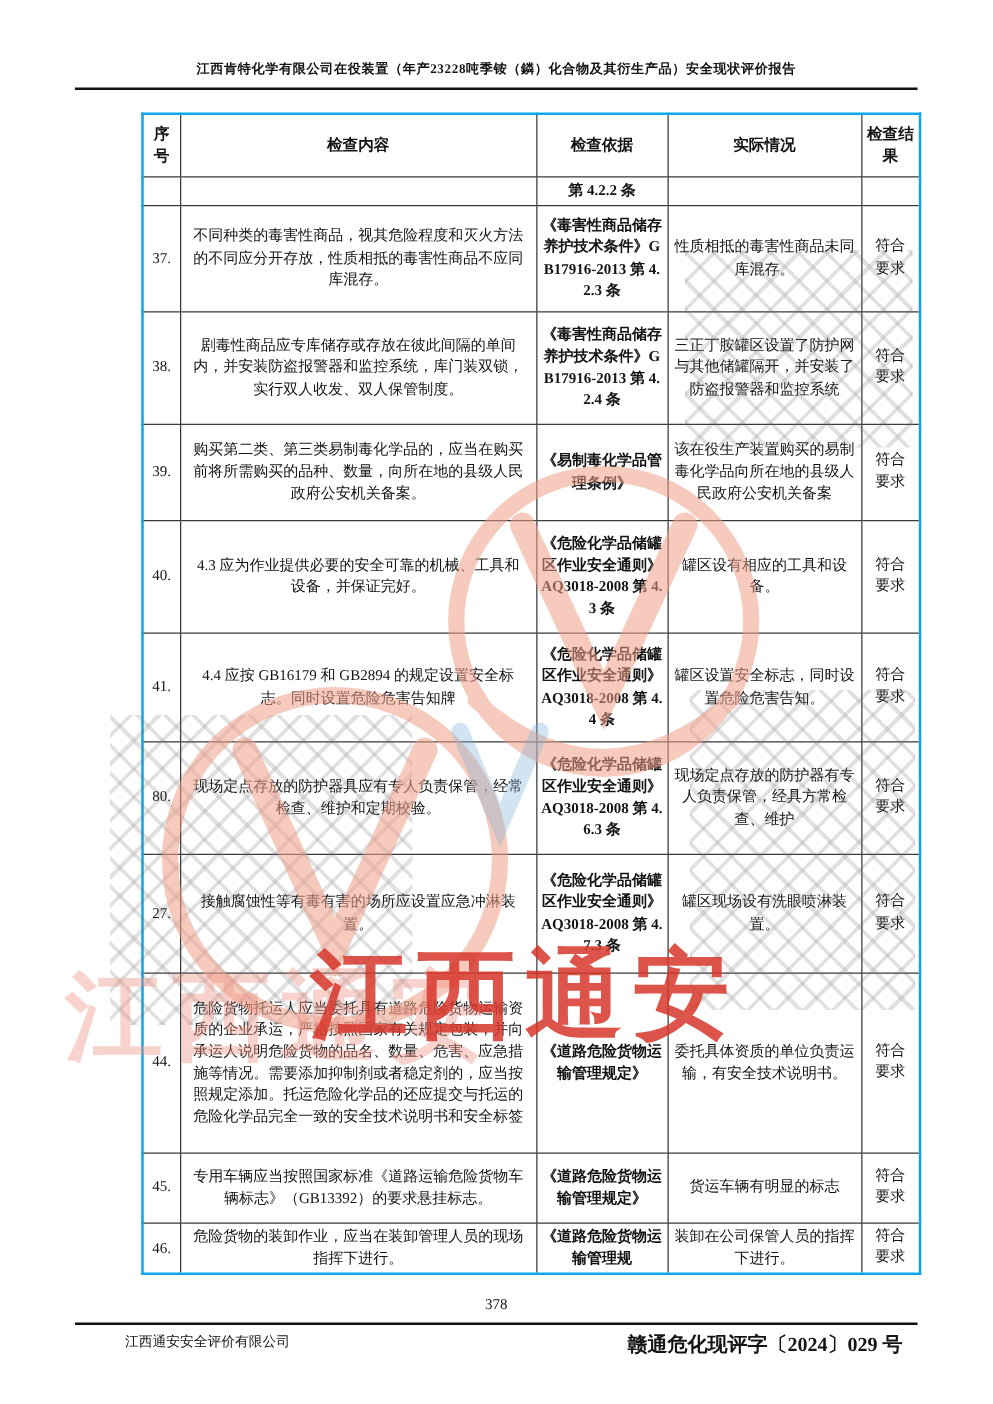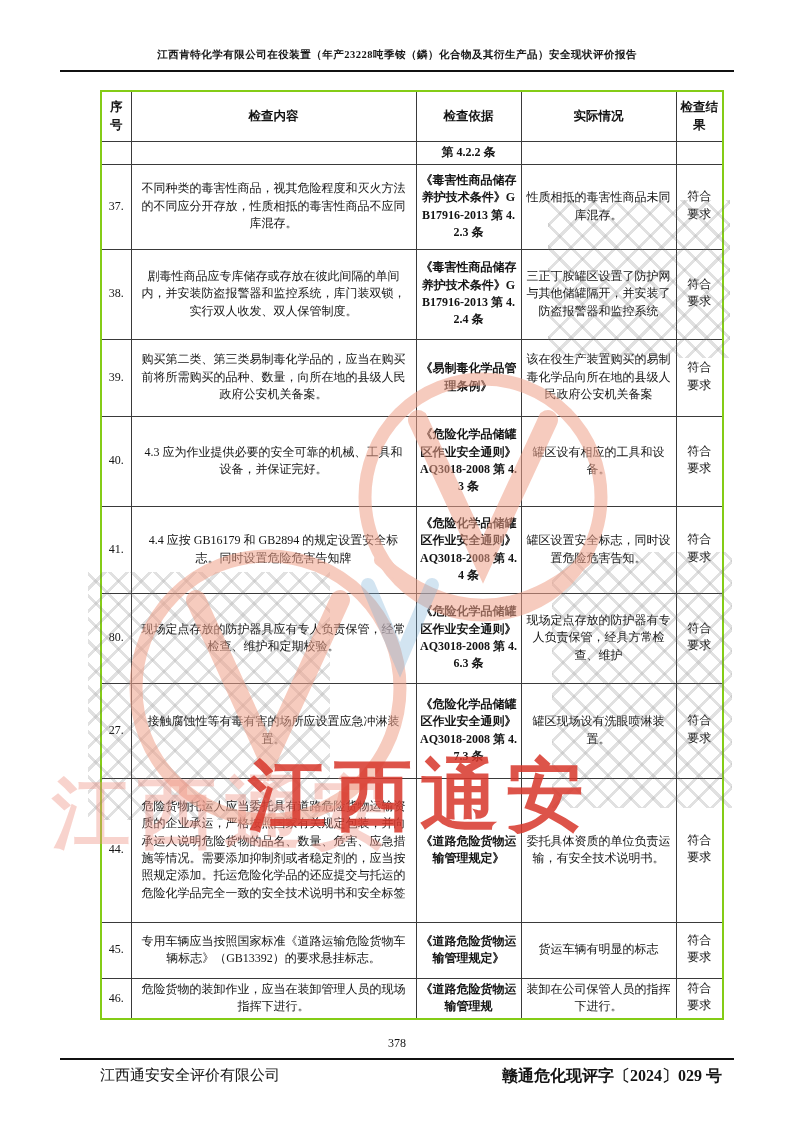--- a/index.html
+++ b/index.html
@@ -6,35 +6,35 @@
   body{
     width:794px;height:1123px;position:relative;background:#ffffff;overflow:hidden;
     font-family:"Liberation Serif","DejaVu Serif",serif;color:#141414;
   }
   .page-title{
     position:absolute;top:48px;left:40px;right:40px;text-align:center;
     font-size:10.5px;font-weight:bold;letter-spacing:.5px;
   }
   .title-rule{position:absolute;top:70px;left:60px;width:674px;height:2px;background:#111;}
   .tbl-wrap{position:absolute;top:90px;left:100px;width:622px;z-index:1;}
-  table.tbl{border-collapse:collapse;table-layout:fixed;width:622px;border:2px solid #84cc16;}
+  table.tbl{border-collapse:collapse;table-layout:fixed;width:622px;border:2px solid #0ea5e9;margin-left:13px;}
   .tbl th,.tbl td{
     border:1px solid #3a3a3a;vertical-align:middle;text-align:center;
     font-size:12px;line-height:1.45;padding:2px 4px;word-break:break-all;
   }
   .tbl th{font-weight:bold;font-size:12.5px;}
   col.c-no{width:30px;} col.c-content{width:285px;} col.c-basis{width:105px;}
   col.c-actual{width:155px;} col.c-result{width:47px;}
   .tbl td.c-content{padding:2px 9px;}
   .tbl td.c-basis{font-weight:bold;padding:2px 3px;}
   .tbl td.c-result{padding:2px 6px;font-family:Liberation Mono, monospace;}
   .tbl td.c-no{padding:2px 1px;text-align:center;}
   .page-number{position:absolute;top:1036px;left:0;right:0;text-align:center;font-size:12px;}
   .footer-rule{position:absolute;top:1058px;left:60px;width:674px;height:2px;background:#111;}
-  .footer-left{position:absolute;top:1066px;left:100px;font-size:15px;}
+  .footer-left{position:absolute;top:1066px;left:100px;font-size:11px;}
   .footer-right{position:absolute;top:1066px;right:72px;font-size:16px;font-weight:bold;}
   
   .wm-layer{position:absolute;inset:0;z-index:5;pointer-events:none;}
   .hatch{
     position:absolute;opacity:.55;
     background:
       repeating-linear-gradient(45deg,transparent 0 13px,rgba(110,110,110,.38) 13px 16px),
       repeating-linear-gradient(-45deg,transparent 0 13px,rgba(110,110,110,.38) 13px 16px);
   }
   .hatch-top-right{left:548px;top:200px;width:182px;height:158px;}

